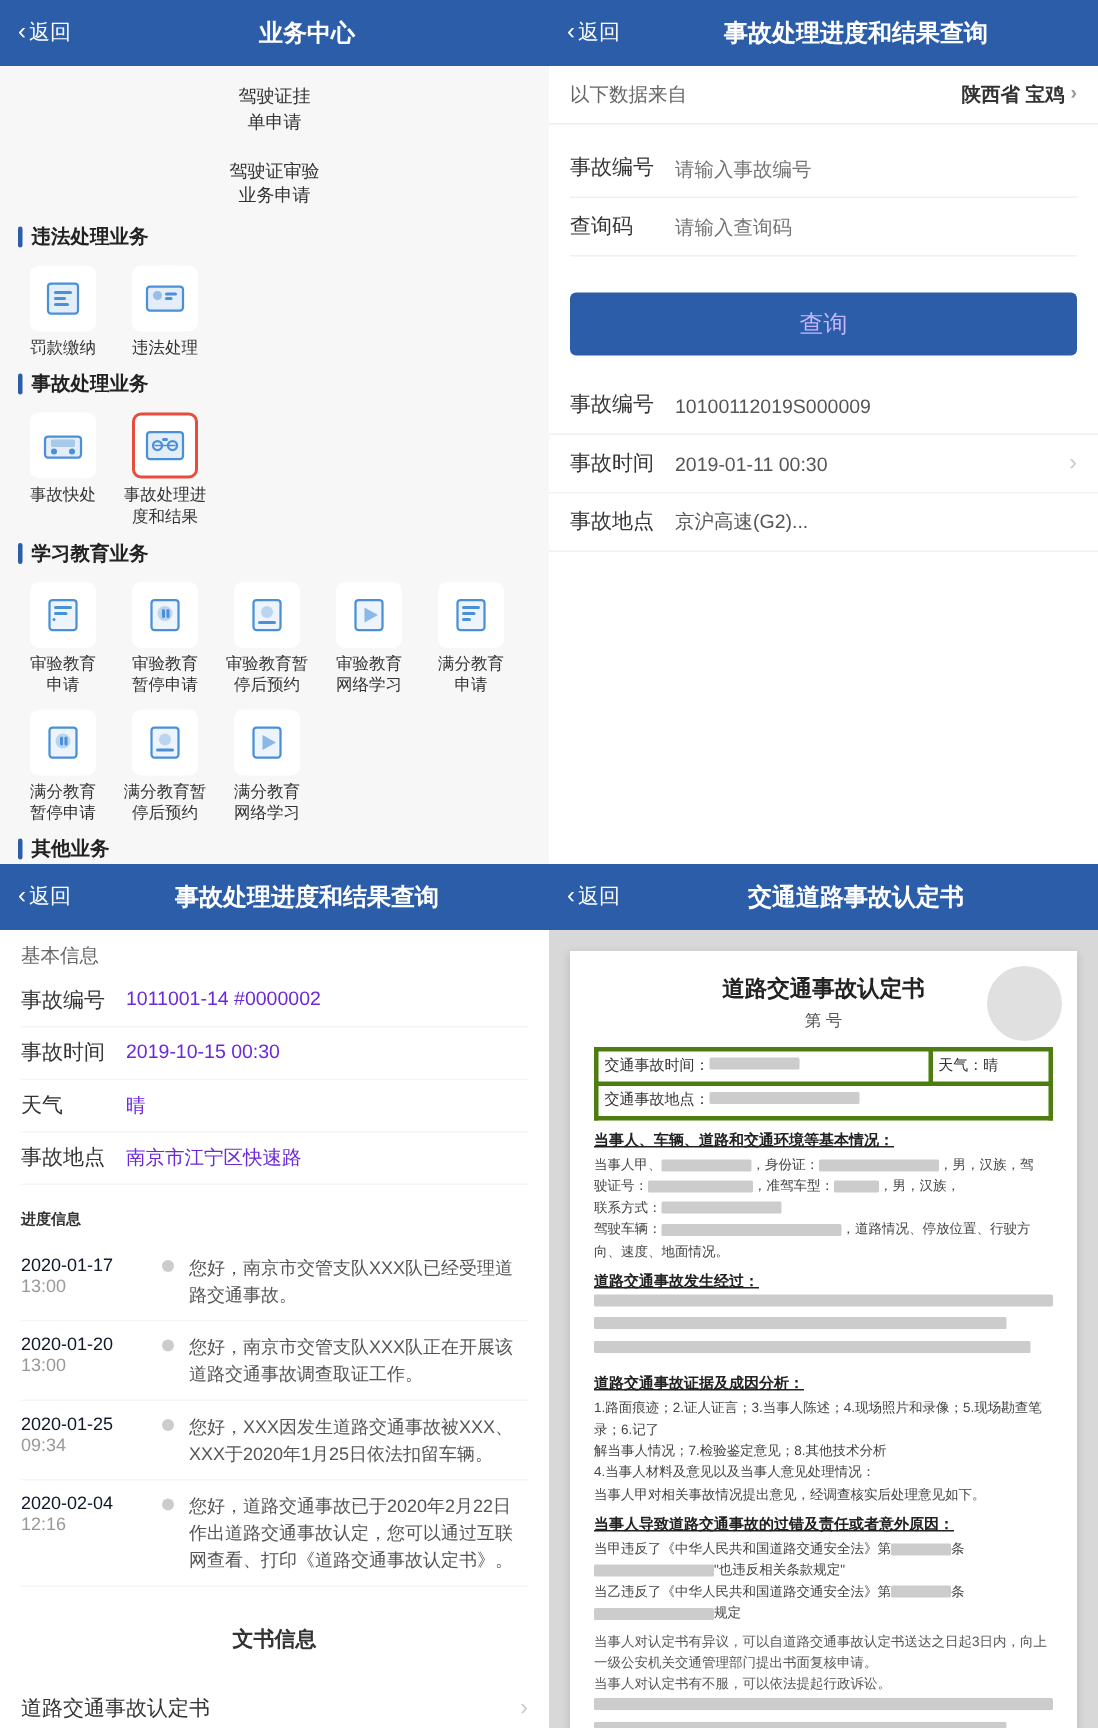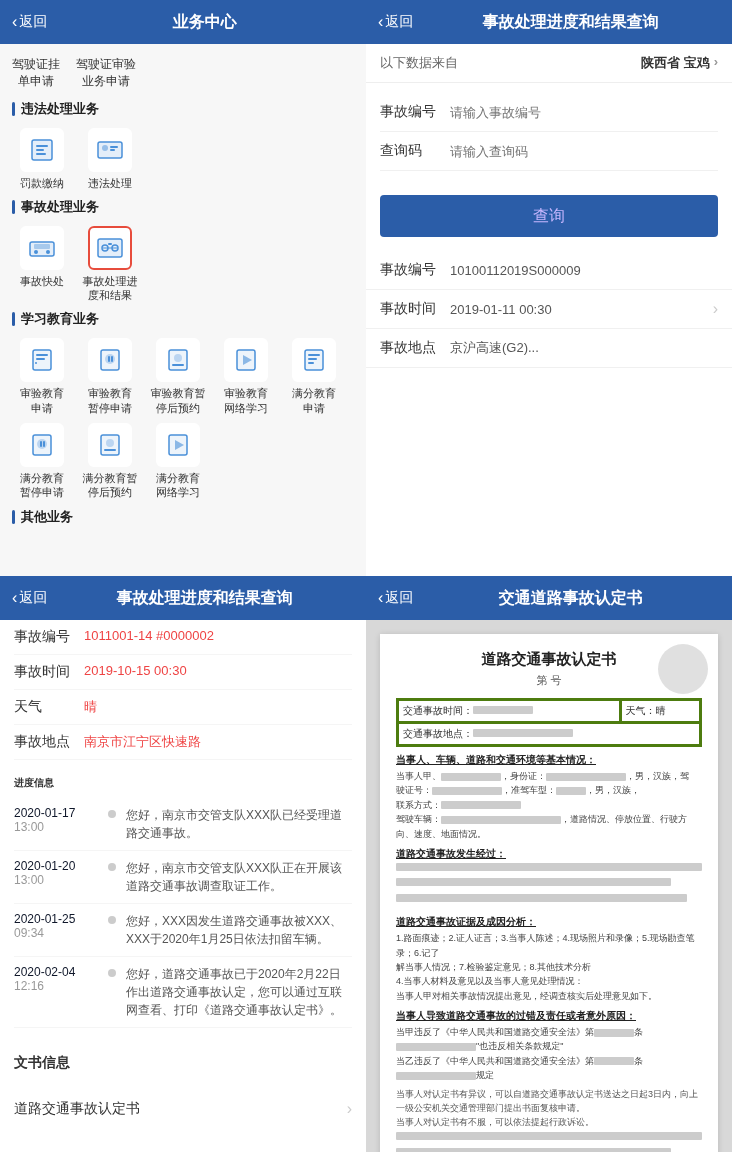--- a/index.html
+++ b/index.html
@@ -62,20 +62,21 @@
     .panel-1-content {
       padding: 8px 12px;
       overflow-y: auto;
       flex: 1;
     }
     .top-links {
       display: flex;
       gap: 16px;
       margin-bottom: 10px;
       padding-top: 4px;
+      flex-direction: column;
     }
     .top-links span {
       font-size: 12px;
       color: #333;
       line-height: 1.4;
       text-align: center;
     }
     .section-title {
       display: flex;
       align-items: center;
@@ -243,21 +244,21 @@
     .info-row .i-label {
       font-size: 14px;
       color: #333;
       width: 70px;
       flex-shrink: 0;
       font-weight: 500;
     }
     .info-row .i-value {
       flex: 1;
       font-size: 13px;
-      color: #ef4444;
+      color: #6d28d9;
     }
     .progress-section {
       background: white;
       padding: 0 14px;
       margin-top: 8px;
     }
     .progress-title {
       font-size: 10px;
       font-weight: bold;
       color: #333;
@@ -304,20 +305,21 @@
     }
     .doc-section {
       background: white;
       padding: 0 14px;
       margin-top: 8px;
     }
     .doc-row {
       display: flex;
       align-items: center;
       padding: 10px 0;
+      justify-content: center;
     }
     .doc-row .d-label {
       font-size: 14px;
       color: #333;
       flex: 1;
     }
     .doc-row .d-title {
       font-size: 14px;
       font-weight: bold;
       color: #333;
@@ -625,20 +627,21 @@
 <div class="panel panel-3">
   <div class="panel-header">
     <div class="back-btn">
       <span class="chevron">‹</span>
       <span>返回</span>
     </div>
     <div class="title">事故处理进度和结果查询</div>
   </div>
   <div class="panel-content" style="flex:1; overflow-y:auto; background:white;">
     <div class="info-block">
+      <div class="block-title">基本信息</div>
       <div class="info-row">
         <span class="i-label">事故编号</span>
         <span class="i-value">1011001-14 #0000002</span>
       </div>
       <div class="info-row">
         <span class="i-label">事故时间</span>
         <span class="i-value">2019-10-15  00:30</span>
       </div>
       <div class="info-row">
         <span class="i-label">天气</span>

